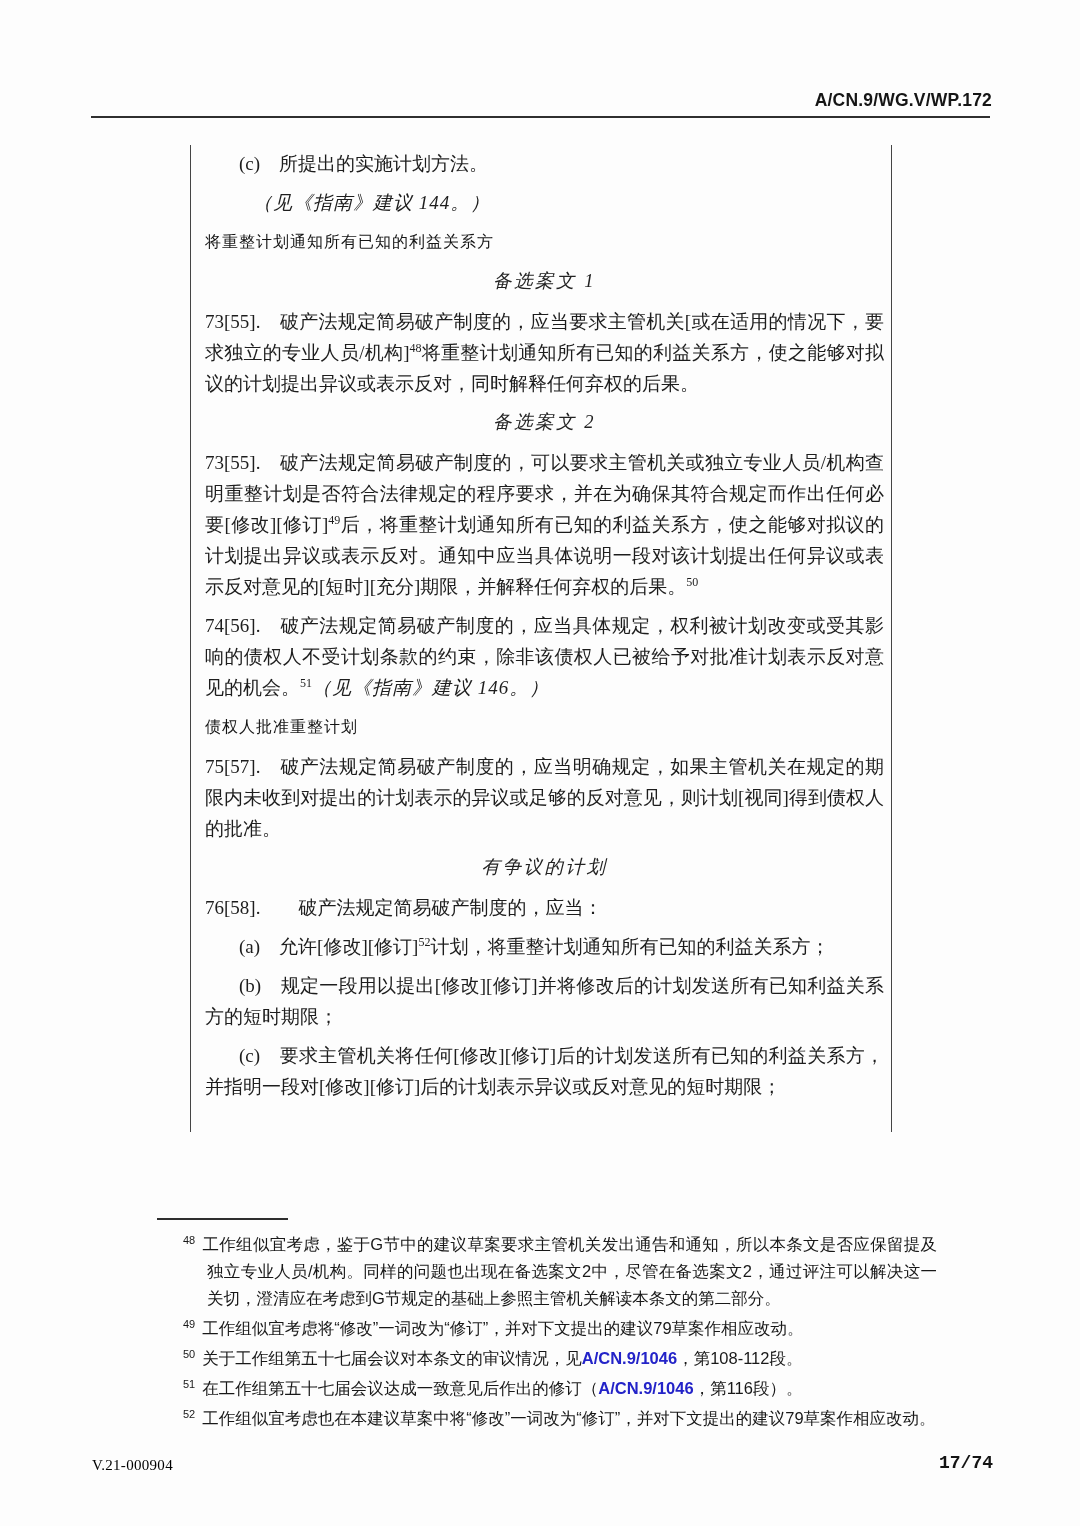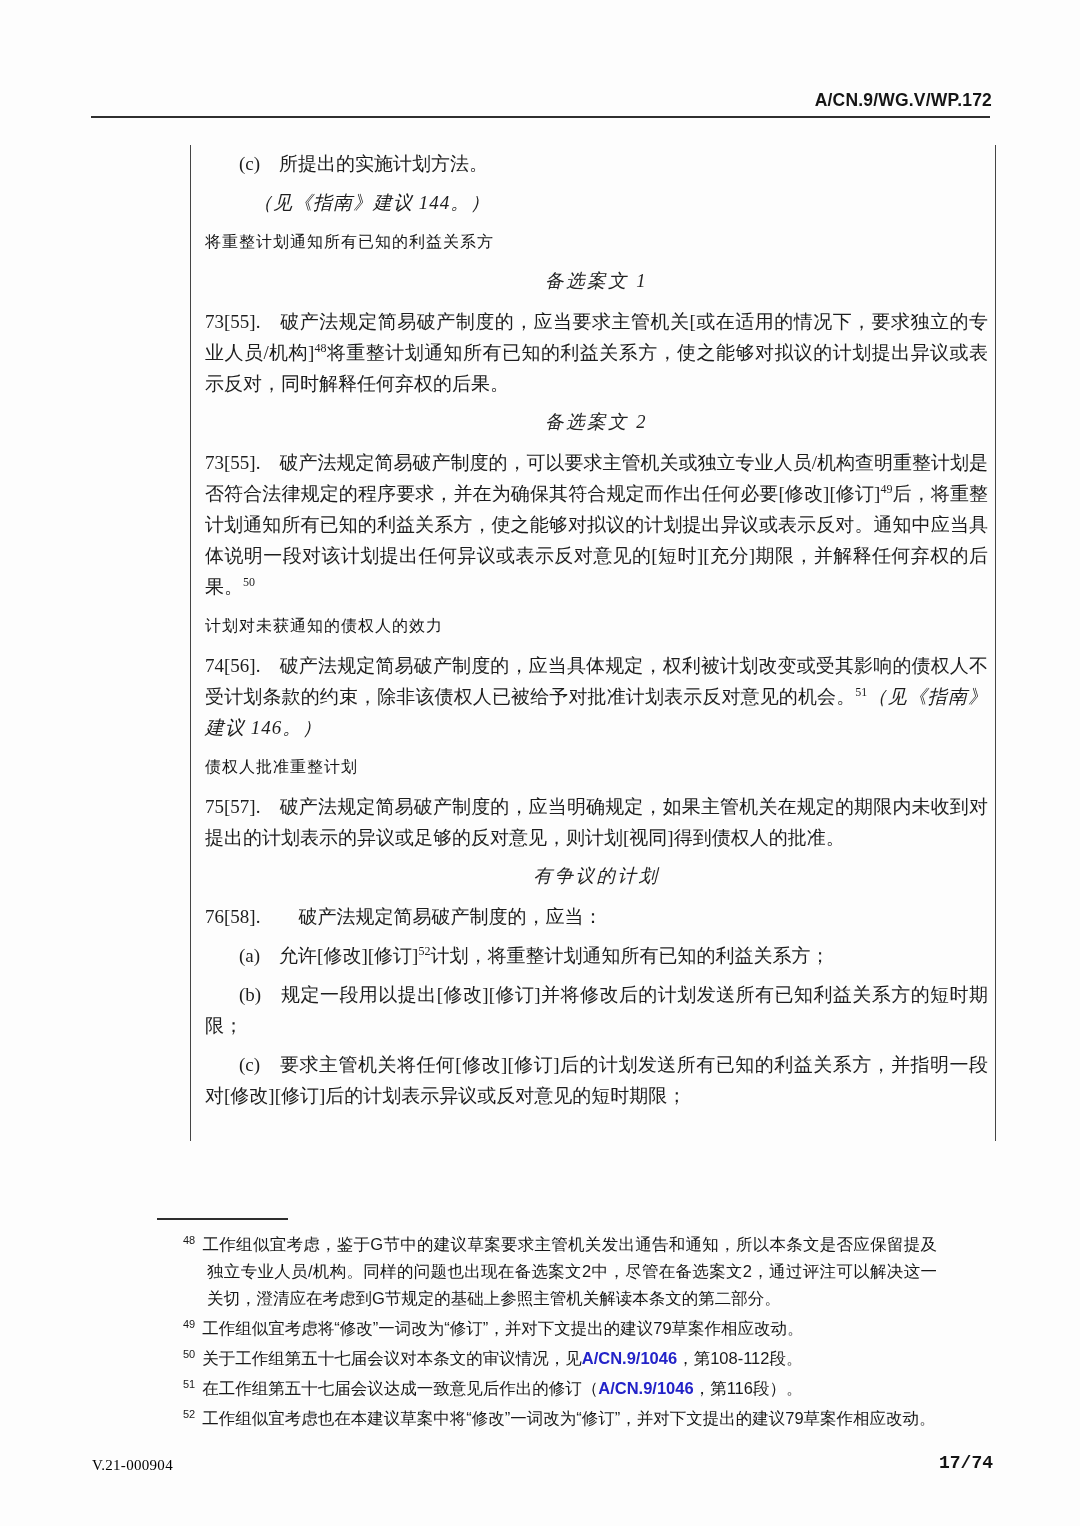--- a/index.html
+++ b/index.html
@@ -15,21 +15,21 @@
     position:absolute;top:90px;right:88px;
     font-family:"Liberation Sans","DejaVu Sans",sans-serif;
     font-weight:bold;font-size:17.5px;color:#151515;letter-spacing:.2px;
   }
   .header-rule{
     position:absolute;top:116px;left:91px;width:899px;height:0;
     border-top:2px solid #2f2f2f;
   }
   
   .content{
-    position:absolute;left:190px;top:145px;width:806px;
+    position:absolute;left:190px;top:145px;width:702px;
     border-left:1.6px solid #454545;border-right:1.6px solid #454545;
     box-sizing:border-box;padding:3px 7px 22px 14px;
   }
   .blk{
     font-size:19px;line-height:31px;text-align:justify;
     margin:0 0 8px 0;color:#1d1d1d;
   }
   .blk.plain{font-style:italic;letter-spacing:1px;margin-left:48px;}
   .blk.heading{
     font-family:"Liberation Sans","DejaVu Sans",sans-serif;
@@ -80,21 +80,20 @@
 <div class="header-rule"></div>
 
 <div class="content" id="content">
     <div class="blk indent-item"><span>(c)　所提出的实施计划方法。</span></div>
     <div class="blk plain"><span>（见《指南》建议 144。）</span></div>
     <div class="blk heading"><span>将重整计划通知所有已知的利益关系方</span></div>
     <div class="blk subhead"><span>备选案文 1</span></div>
     <div class="blk para"><span>73[55].　破产法规定简易破产制度的，应当要求主管机关[或在适用的情况下，要求独立的专业人员/机构]</span><sup class="fn-ref">48</sup><span>将重整计划通知所有已知的利益关系方，使之能够对拟议的计划提出异议或表示反对，同时解释任何弃权的后果。</span></div>
     <div class="blk subhead"><span>备选案文 2</span></div>
     <div class="blk para"><span>73[55].　破产法规定简易破产制度的，可以要求主管机关或独立专业人员/机构查明重整计划是否符合法律规定的程序要求，并在为确保其符合规定而作出任何必要[修改][修订]</span><sup class="fn-ref">49</sup><span>后，将重整计划通知所有已知的利益关系方，使之能够对拟议的计划提出异议或表示反对。通知中应当具体说明一段对该计划提出任何异议或表示反对意见的[短时][充分]期限，并解释任何弃权的后果。</span><sup class="fn-ref">50</sup></div>
-    <div class="blk heading"><span>计划对未获通知的债权人的效力</span></div>
     <div class="blk para"><span>74[56].　破产法规定简易破产制度的，应当具体规定，权利被计划改变或受其影响的债权人不受计划条款的约束，除非该债权人已被给予对批准计划表示反对意见的机会。</span><sup class="fn-ref">51</sup><span class="kai">（见《指南》建议 146。）</span></div>
     <div class="blk heading"><span>债权人批准重整计划</span></div>
     <div class="blk para"><span>75[57].　破产法规定简易破产制度的，应当明确规定，如果主管机关在规定的期限内未收到对提出的计划表示的异议或足够的反对意见，则计划[视同]得到债权人的批准。</span></div>
     <div class="blk subhead"><span>有争议的计划</span></div>
     <div class="blk para"><span>76[58].　　破产法规定简易破产制度的，应当：</span></div>
     <div class="blk indent-item"><span>(a)　允许[修改][修订]</span><sup class="fn-ref">52</sup><span>计划，将重整计划通知所有已知的利益关系方；</span></div>
     <div class="blk indent-item"><span>(b)　规定一段用以提出[修改][修订]并将修改后的计划发送所有已知利益关系方的短时期限；</span></div>
     <div class="blk indent-item"><span>(c)　要求主管机关将任何[修改][修订]后的计划发送所有已知的利益关系方，并指明一段对[修改][修订]后的计划表示异议或反对意见的短时期限；</span></div>
   </div>
 

